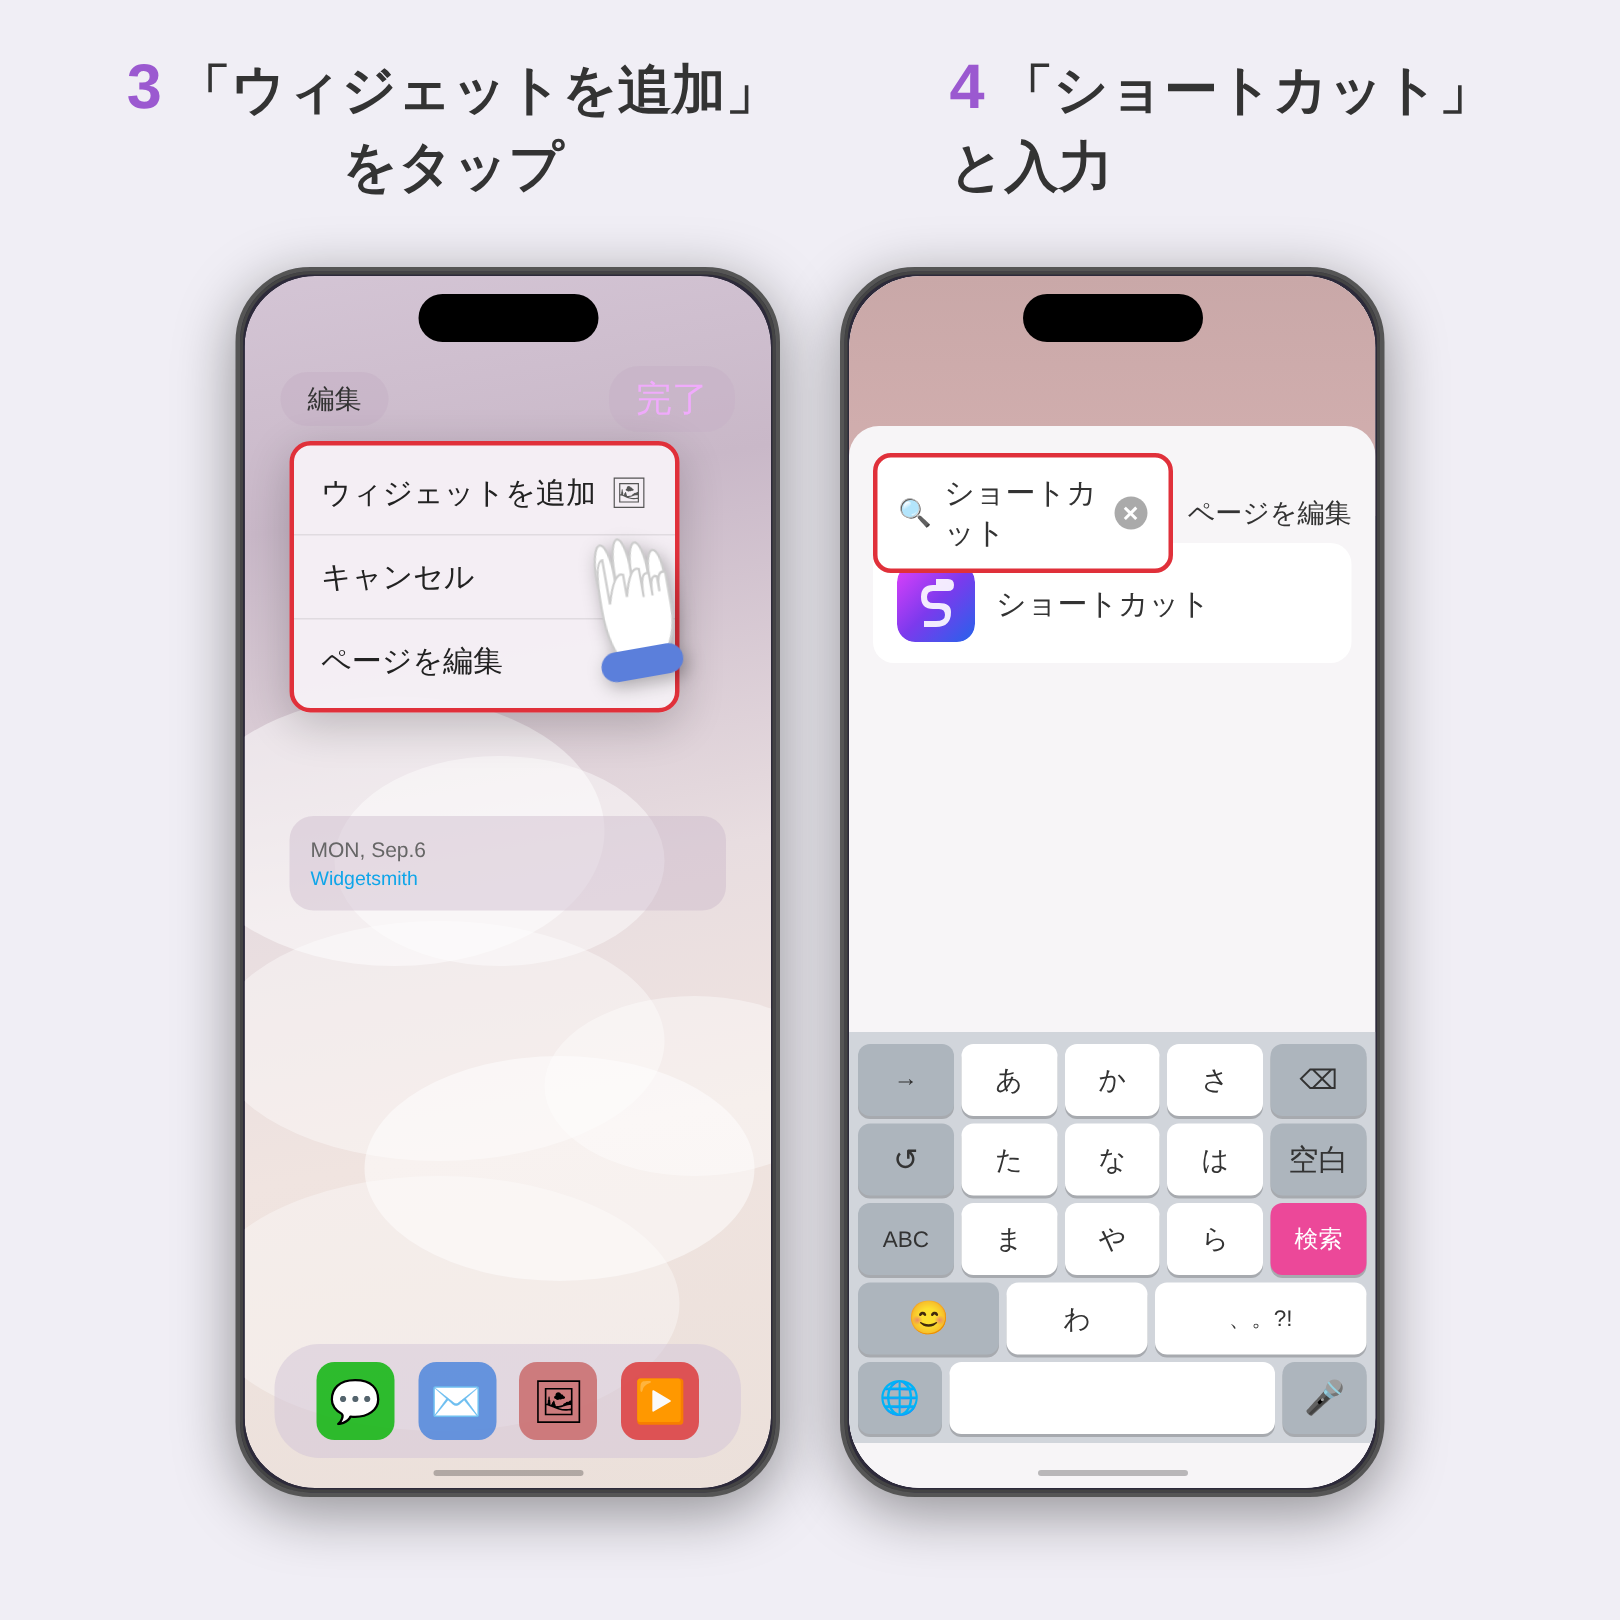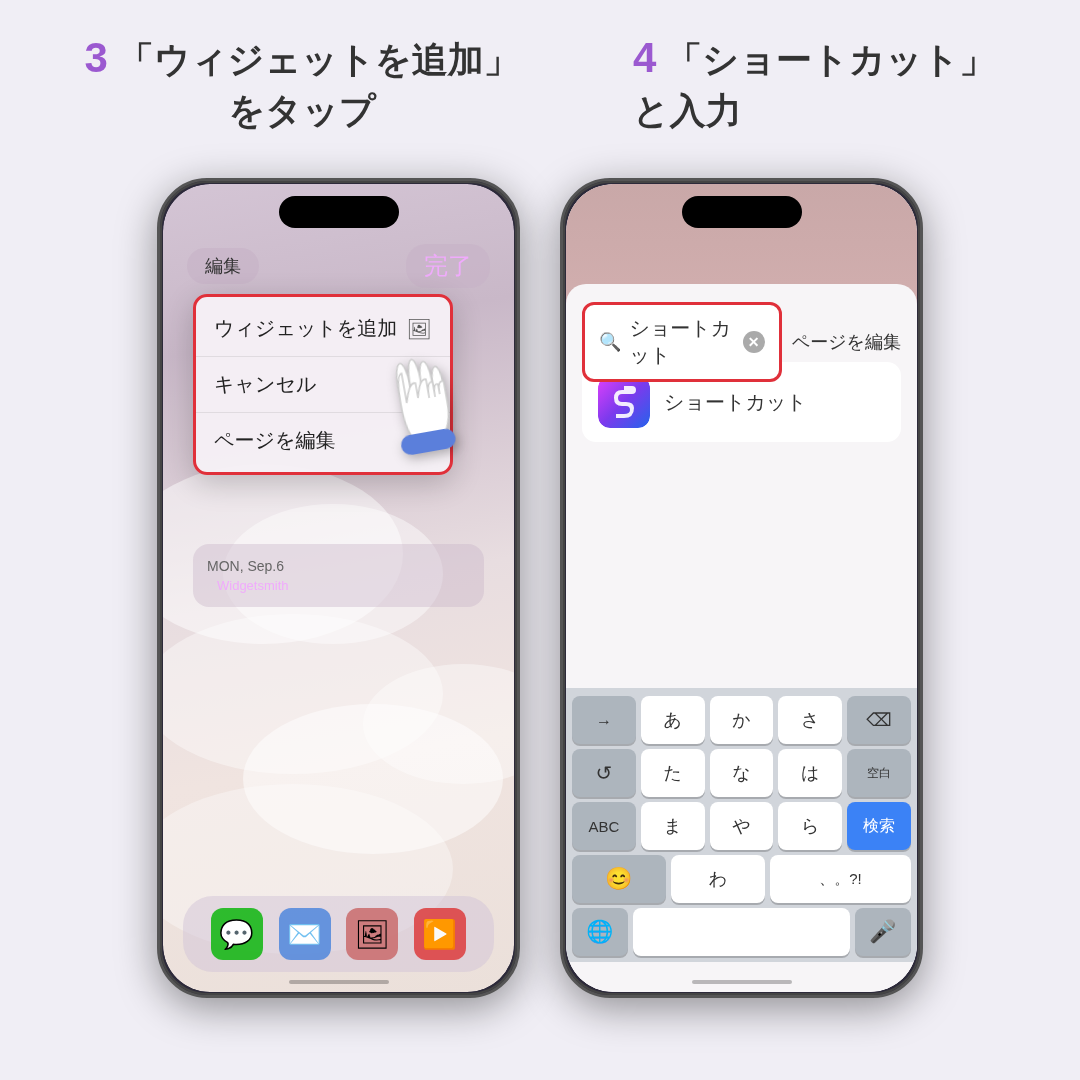--- a/index.html
+++ b/index.html
@@ -228,22 +228,21 @@
     }
 
     .widget-date {
       font-size: 14px;
       color: #666;
       margin-bottom: 4px;
     }
 
     .widget-label {
       font-size: 13px;
-      color: #f0abfc;
-      margin-left: 10px;
+      color: #0ea5e9;
     }
 
     
     .hand-cursor {
       position: absolute;
       top: 160px;
       left: 200px;
       z-index: 30;
       font-size: 90px;
       transform: rotate(-10deg);
@@ -412,21 +411,21 @@
       min-width: 44px;
       cursor: pointer;
     }
 
     .kb-key-dark {
       background: #adb5bd;
       color: #333;
     }
 
     .kb-key-blue {
-      background: #3b82f6;
+      background: #ec4899;
       color: #fff;
     }
 
     .kb-key-wide {
       flex: 1.5;
     }
 
     .kb-bottom-row {
       display: flex;
       gap: 5px;
@@ -634,21 +633,21 @@
               <div class="kb-key">か</div>
               <div class="kb-key">さ</div>
               <div class="kb-key kb-key-dark">⌫</div>
             </div>
 
             <div class="kb-row">
               <div class="kb-key kb-key-dark" style="font-size:20px;">↺</div>
               <div class="kb-key">た</div>
               <div class="kb-key">な</div>
               <div class="kb-key">は</div>
-              <div class="kb-key kb-key-dark" style="font-size:12px;">空白</div>
+              <div class="kb-key kb-key-dark" style="font-size:20px;">空白</div>
             </div>
 
             <div class="kb-row">
               <div class="kb-key kb-key-dark" style="font-size:15px;">ABC</div>
               <div class="kb-key">ま</div>
               <div class="kb-key">や</div>
               <div class="kb-key">ら</div>
               <div class="kb-key kb-key-blue" style="font-size:16px;">検索</div>
             </div>
 

